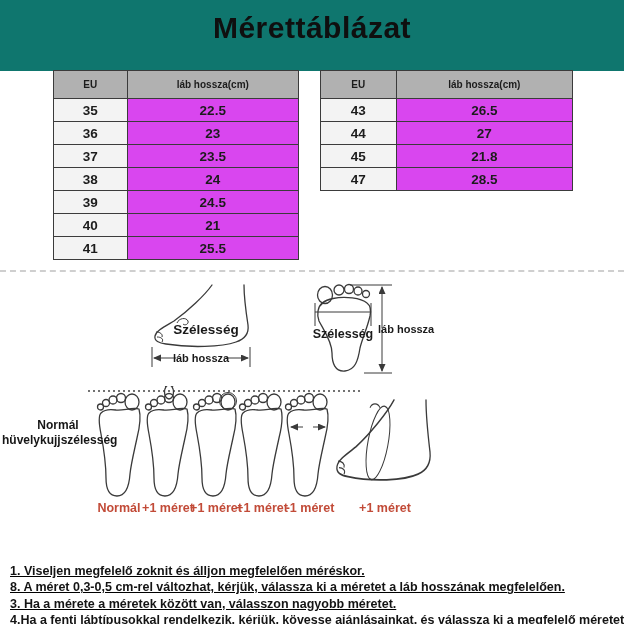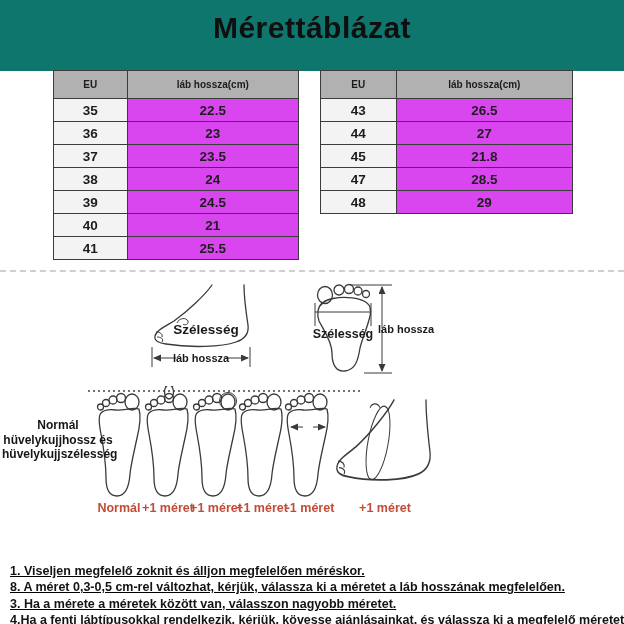--- a/index.html
+++ b/index.html
@@ -120,24 +120,20 @@
           <td class="eu">44</td>
           <td>27</td>
         </tr>
       <tr>
           <td class="eu">45</td>
           <td>21.8</td>
         </tr>
       <tr>
           <td class="eu">47</td>
           <td>28.5</td>
-        </tr>
-      <tr>
-          <td class="eu">48</td>
-          <td>29</td>
         </tr>
     </tbody>
   </table>
 
   <div class="dashed-divider"></div>
 
   <svg class="measure-svg" width="624" height="104" viewBox="0 0 624 104">
     <defs>
       <marker id="ah" markerWidth="9" markerHeight="8" refX="7" refY="3.5" orient="auto">
         <path d="M0,0 L8,3.5 L0,7 Z" fill="#3a3a3a"></path>
@@ -215,21 +211,20 @@
     <g transform="translate(332,14) scale(1.0,1.3)">
       <path class="ln" d="M62,0 C55,10 38,26 24,36 C14,42 6,46 5,51 C4,56 9,58 16,59 C40,63 72,62 86,57 C95,54 99,48 98,40 C96,27 94,12 94,0"></path>
       <path class="thin" d="M6,47 C10,47 13,49 12,52 M7,52 C11,52 14,54 12,57"></path>
       <ellipse class="thin" cx="46" cy="33" rx="10" ry="29" transform="rotate(14 46 33)"></ellipse>
       <path class="thin" d="M38,6 C40,2 46,2 48,6"></path>
     </g>
   </svg>
 
   <div class="foot-note">
     <div>Normál</div>
-    <div>hüvelykujjhossz és</div>
     <div>hüvelykujjszélesség</div>
   </div>
 
   <span class="foot-label" style="left:119px">Normál</span>
   <span class="foot-label" style="left:168px">+1 méret</span>
   <span class="foot-label" style="left:216px">+1 méret</span>
   <span class="foot-label" style="left:262px">+1 méret</span>
   <span class="foot-label" style="left:310px">-1 méret</span>
   <span class="foot-label" style="left:385px">+1 méret</span>
 

